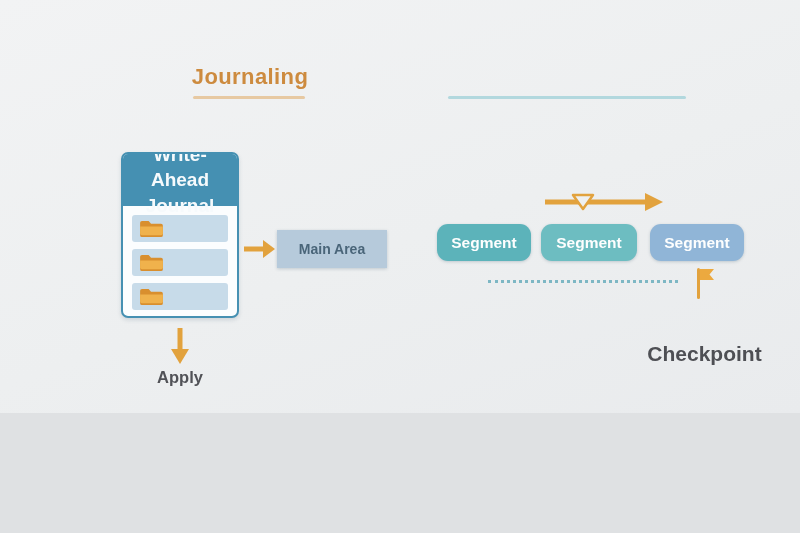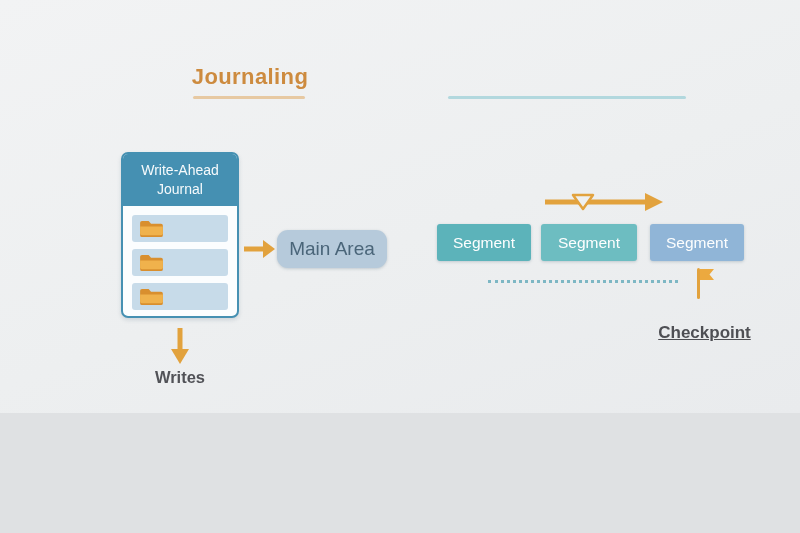--- a/index.html
+++ b/index.html
@@ -41,22 +41,22 @@
     background: #fbfdfe;
     border: 2px solid #4590b2;
     border-radius: 7px;
     box-shadow: 0 2px 4px rgba(60,90,110,0.18);
     overflow: hidden;
   }
   .wal-header {
     height: 52px;
     background: #4590b2;
     color: #f6fafc;
-    font-size: 14px;
-    font-weight: normal;
+    font-size: 19px;
+    font-weight: bold;
     line-height: 1.35;
     display: flex;
     align-items: center;
     justify-content: center;
     text-align: center;
     padding: 0 12px;
   }
   .wal-body { padding: 9px 9px 0 9px; }
   .wal-row {
     height: 27px;
@@ -74,51 +74,51 @@
   .arrow-right { left: 243px; top: 238px; }
   .arrow-down { left: 167px; top: 327px; }
   .arrow-append { left: 543px; top: 190px; }
 
   .main-area {
     position: absolute;
     left: 277px; top: 230px;
     width: 110px; height: 38px;
     background: #b6cadb;
     color: #4a6579;
-    font-size: 19px;
-    font-weight: 400;
+    font-size: 14px;
+    font-weight: 700;
     display: flex;
     align-items: center;
     justify-content: center;
-    border-radius: 11px;
+    border-radius: 0;
     box-shadow: 0 1px 3px rgba(60,90,110,0.25);
   }
   .plain-label {
     position: absolute;
     text-align: center;
     font-size: 16.5px;
     font-weight: bold;
     color: #515257;
   }
   .label-apply { left: 130px; top: 368px; width: 100px; }
   .label-append { left: 505px; top: 170px; width: 200px; font-size: 15.5px; color: #4e4f54; }
-  .label-checkpoint { left: 637px; top: 323px; width: 135px; font-size: 17px; color: #4e4f54; text-decoration: underline; }
+  .label-checkpoint { left: 637px; top: 342px; width: 135px; font-size: 21px; color: #4e4f54; }
 
   
   .segment {
     position: absolute;
     top: 224px;
     height: 37px;
     display: flex;
     align-items: center;
     justify-content: center;
     color: #fdfefe;
     font-size: 15.5px;
-    font-weight: 400;
-    border-radius: 3px;
+    font-weight: 700;
+    border-radius: 11px;
     box-shadow: 0 1px 3px rgba(60,90,110,0.25);
   }
   .segment-1 { left: 437px; width: 94px; background: #5cb3ba; }
   .segment-2 { left: 541px; width: 96px; background: #6dbdc1; }
   .segment-3 { left: 650px; width: 94px; background: #90b5d7; }
 
   .dotted-line {
     position: absolute;
     left: 488px; top: 280px;
     width: 190px; height: 0;
@@ -163,21 +163,21 @@
     <polygon points="20,2 32,11 20,20" fill="#e2a23d"></polygon>
   </svg>
 
   <div class="main-area">Main Area</div>
 
   <svg class="arrow arrow-down" width="26" height="38" viewBox="0 0 26 38">
     <line x1="13" y1="1" x2="13" y2="24" stroke="#e2a23d" stroke-width="5"></line>
     <polygon points="4,22 22,22 13,37" fill="#e2a23d"></polygon>
   </svg>
 
-  <div class="plain-label label-apply">Writes</div>
+  <div class="plain-label label-apply">Apply</div>
 
   <div class="title-underline ul-log"></div>
 
 
   <svg class="arrow arrow-append" width="122" height="25" viewBox="0 0 122 25">
     <line x1="2" y1="12" x2="104" y2="12" stroke="#e2a23d" stroke-width="5"></line>
     <polygon points="102,3 120,12 102,21" fill="#e2a23d"></polygon>
     <path d="M30 5 L40 19 L50 5 Z" fill="#eef0f1" stroke="#e2a23d" stroke-width="2.5" stroke-linejoin="round"></path>
   </svg>
 

